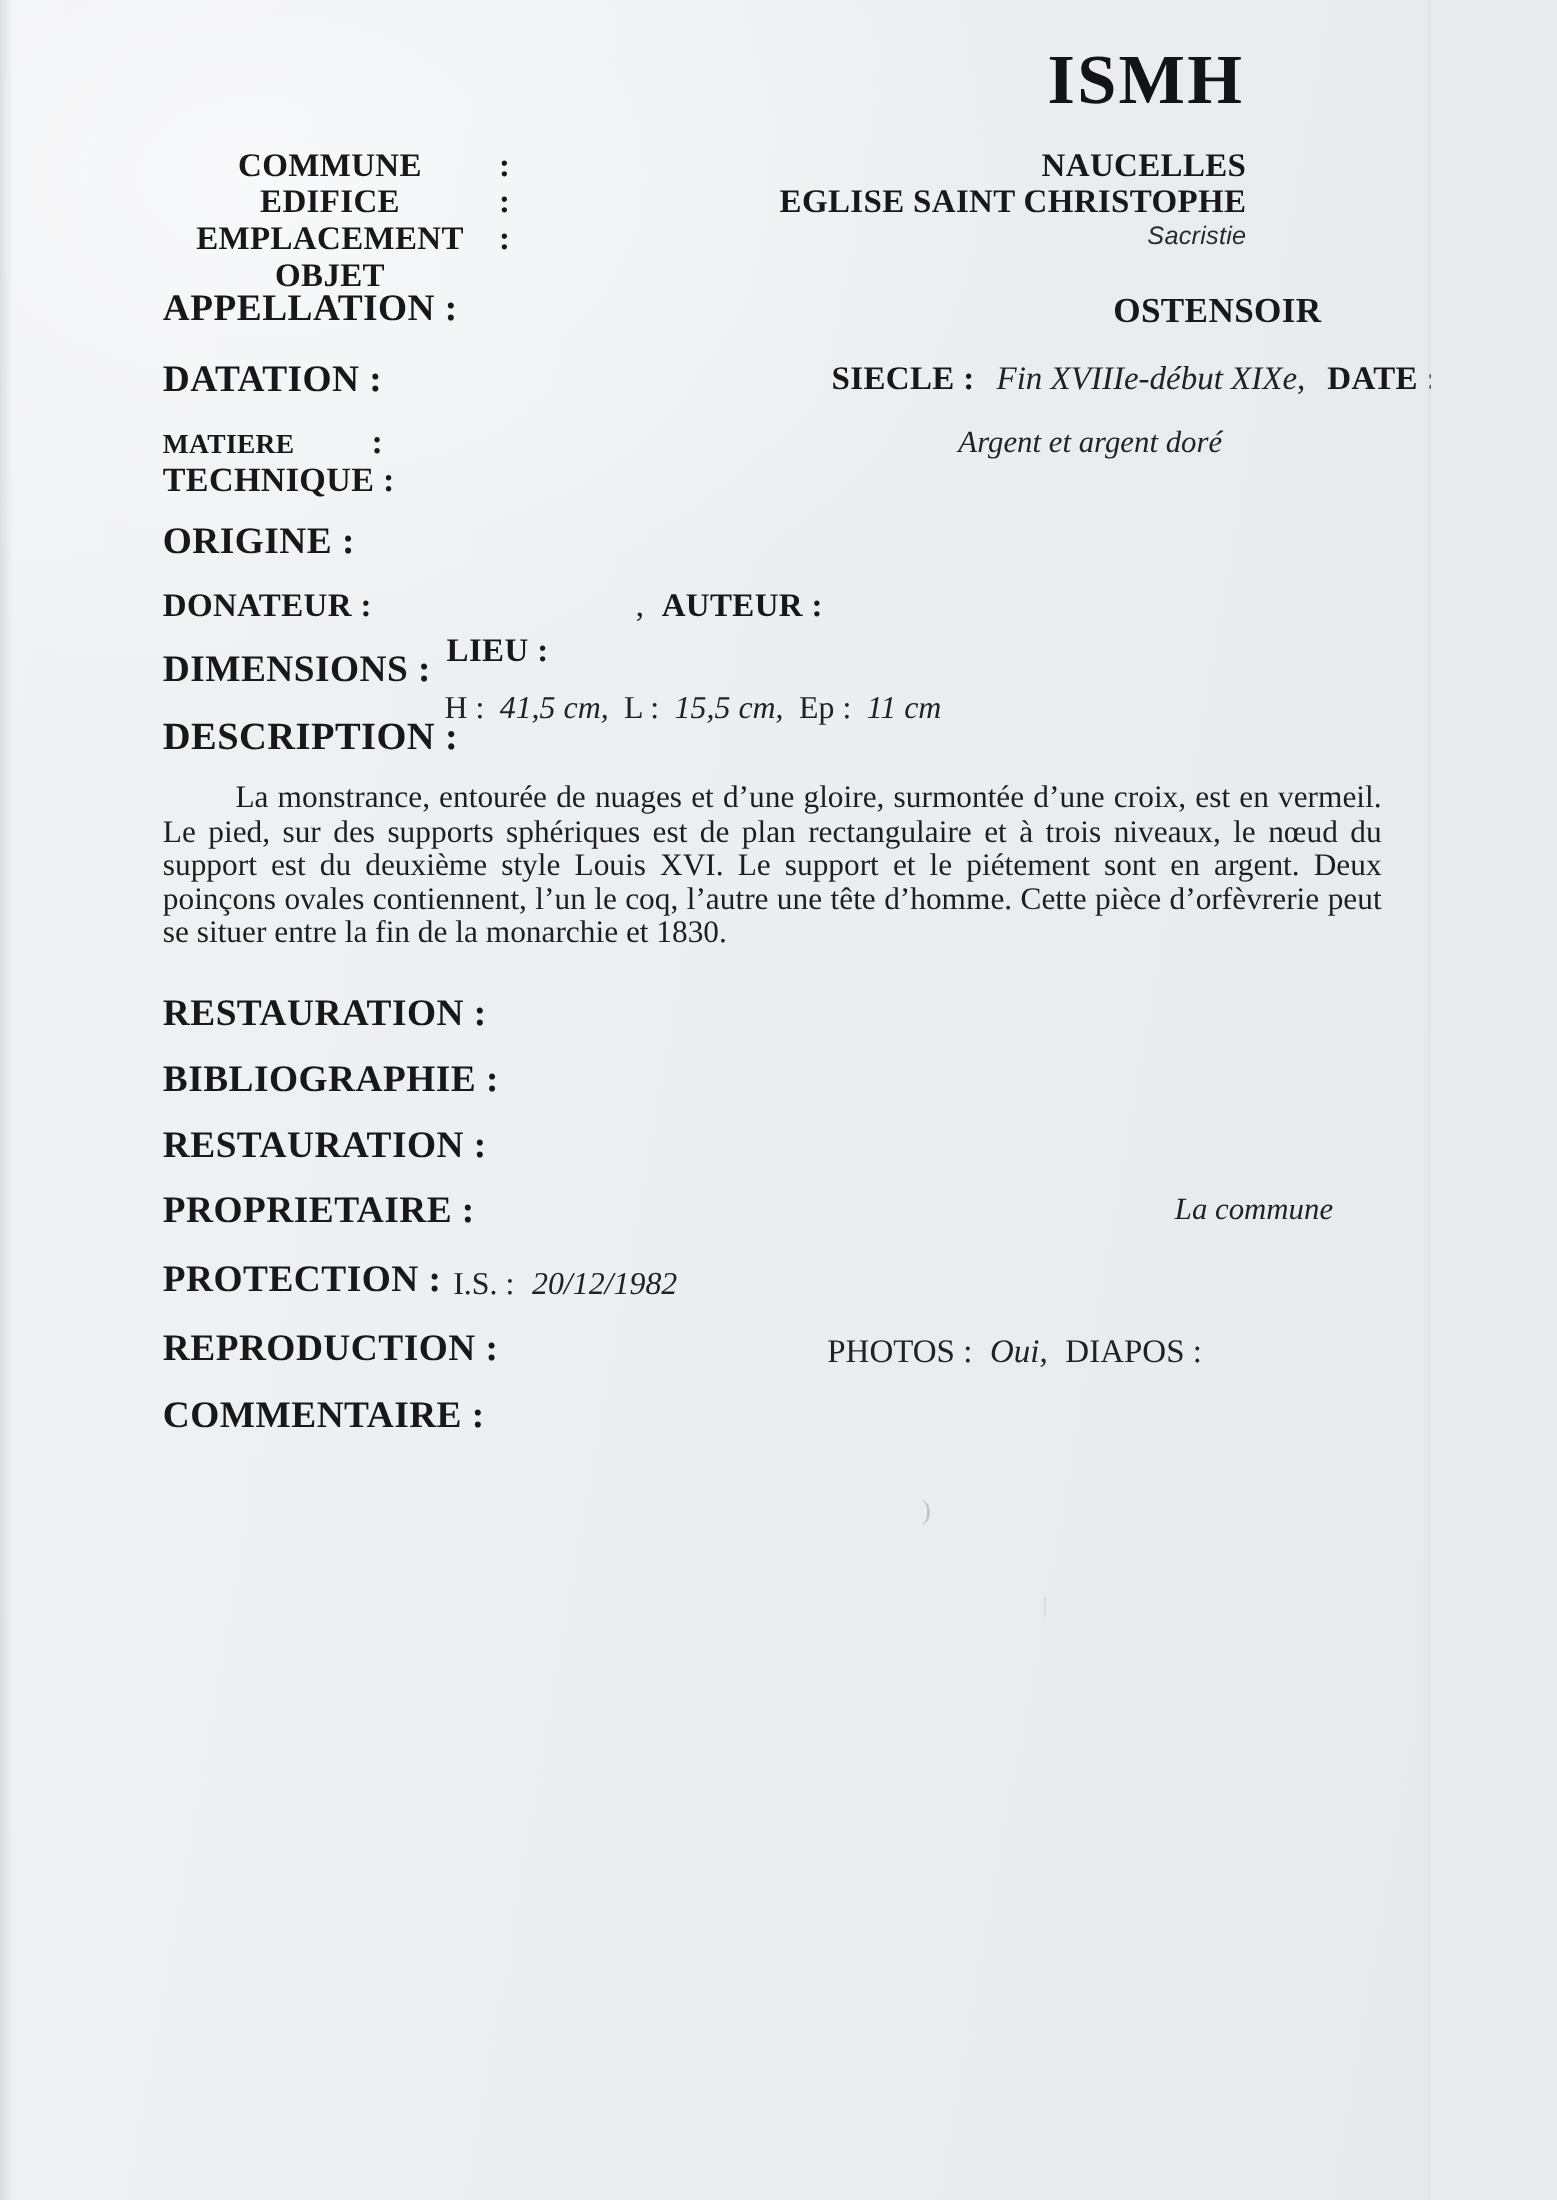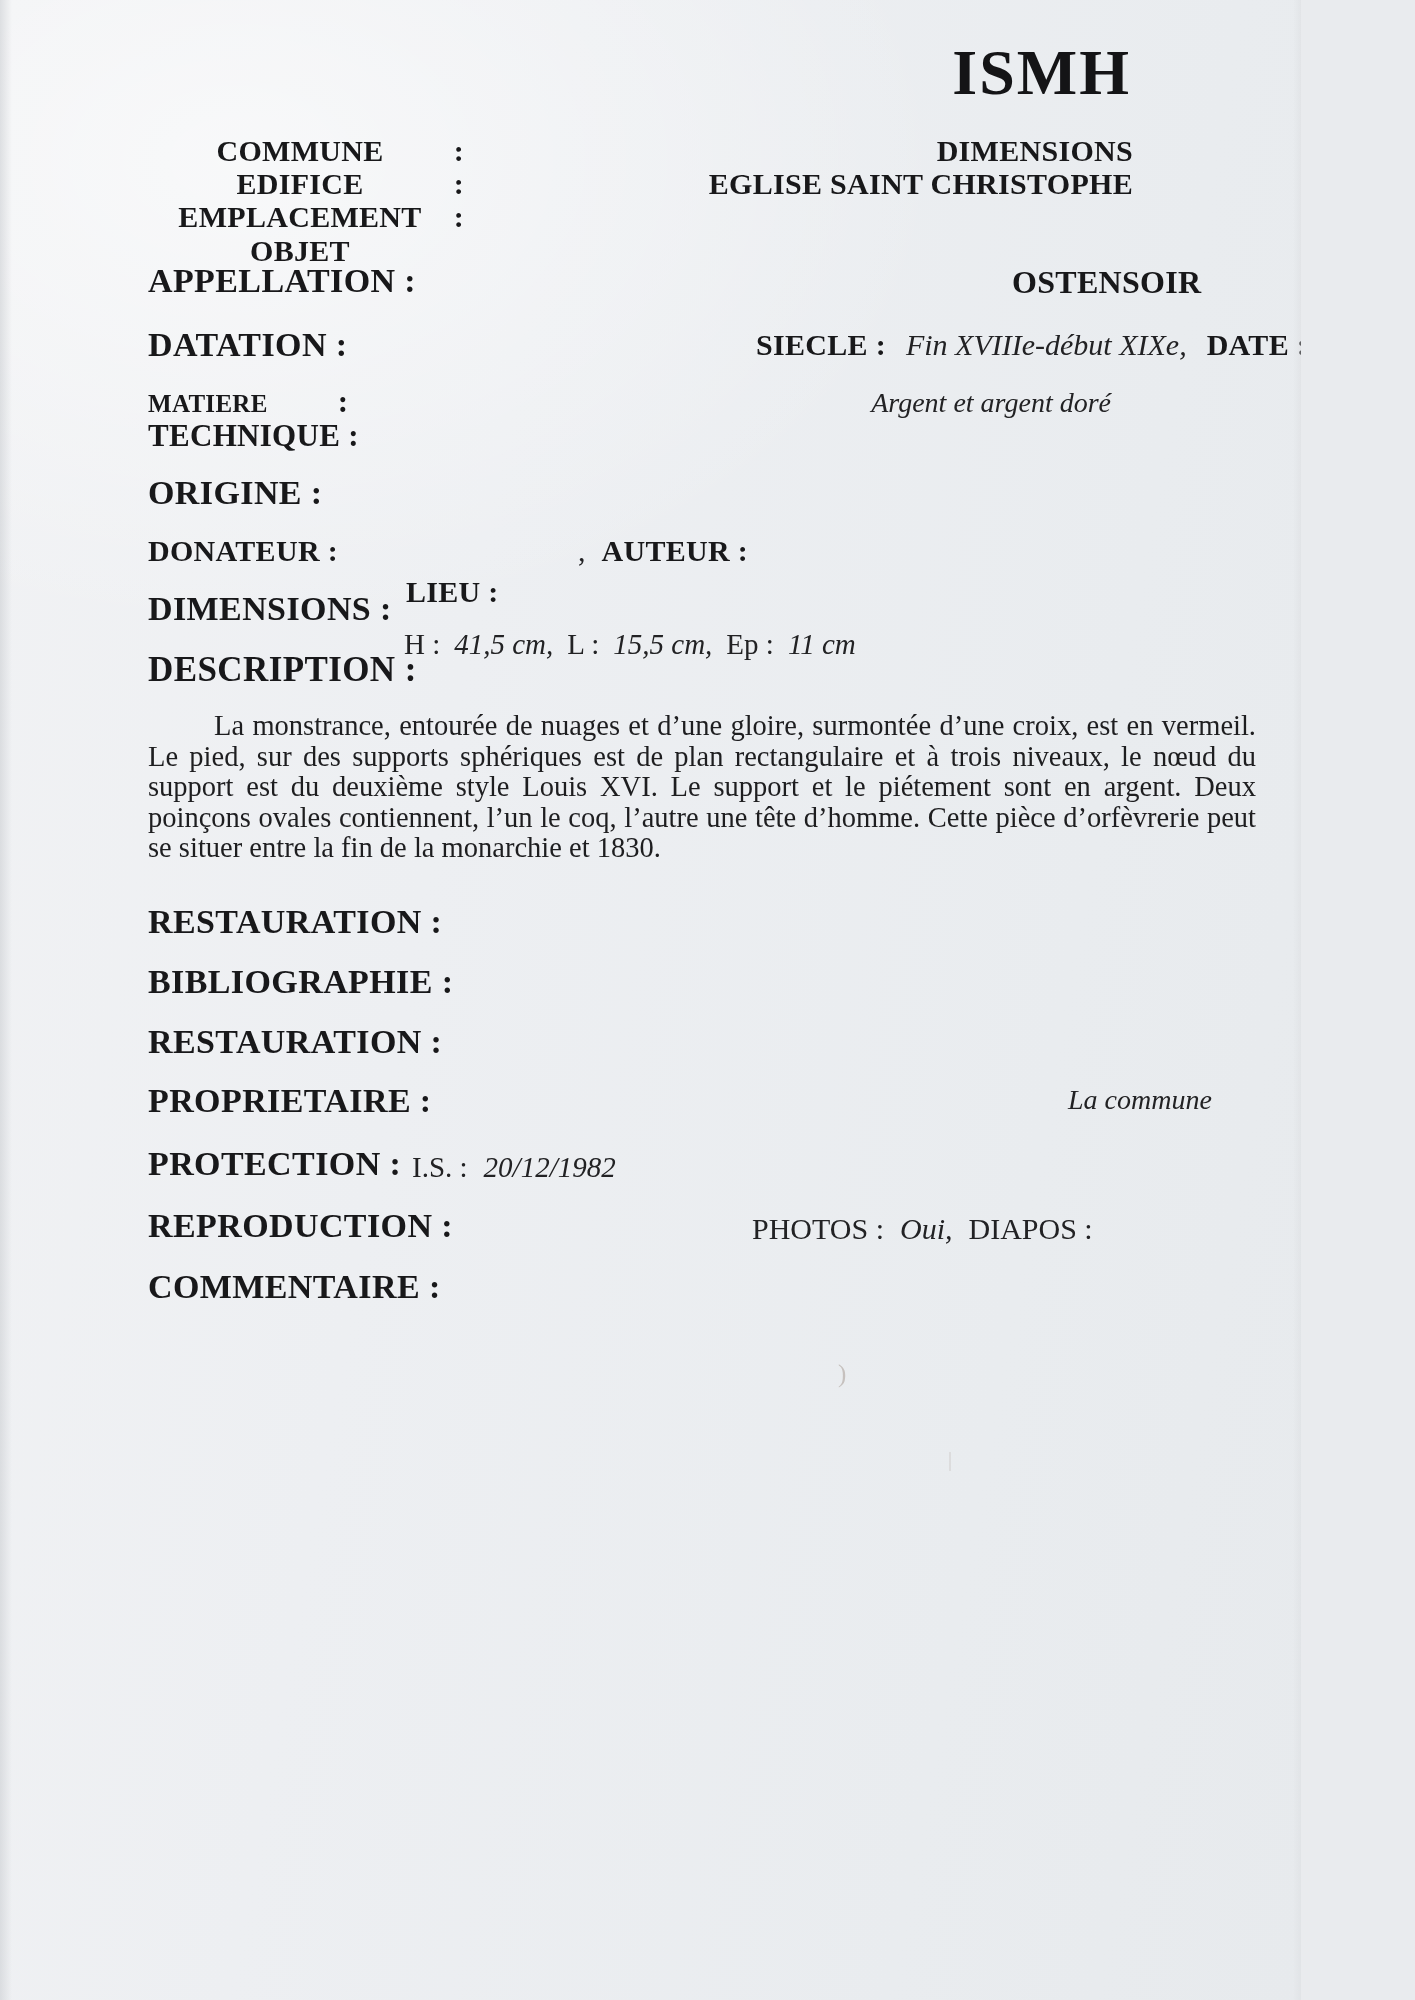--- a/index.html
+++ b/index.html
@@ -130,22 +130,23 @@
       <span class="hdr-word lbl-sm">EDIFICE</span>
       <span class="hdr-colon lbl-sm">:</span>
     </div>
     <div class="hdr-row">
       <span class="hdr-word lbl-sm">EMPLACEMENT OBJET</span>
       <span class="hdr-colon lbl-sm">:</span>
     </div>
   </div>
 
   <div class="hdr-right">
-    <div class="lbl-sm">DIMENSIONS</div>
+    <div class="lbl-sm">NAUCELLES</div>
     <div class="lbl-sm">EGLISE SAINT CHRISTOPHE</div>
+    <div class="sacristie" style="line-height:28px;">Sacristie</div>
   </div>
 
   <div class="abs lbl" style="left:148px; top:262px;">APPELLATION :</div>
   <div class="abs lbl-sm" style="left:1012px; top:264px; font-size:32px;">OSTENSOIR</div>
 
   <div class="abs lbl" style="left:148px; top:326px;">DATATION :</div>
   <div class="abs" style="left:756px; top:328px;">
     <span class="lbl-sm">SIECLE :</span>
     <span class="gap-sm"></span>
     <span class="val-it" style="font-size:30px;">Fin XVIIIe-début XIXe,</span>

